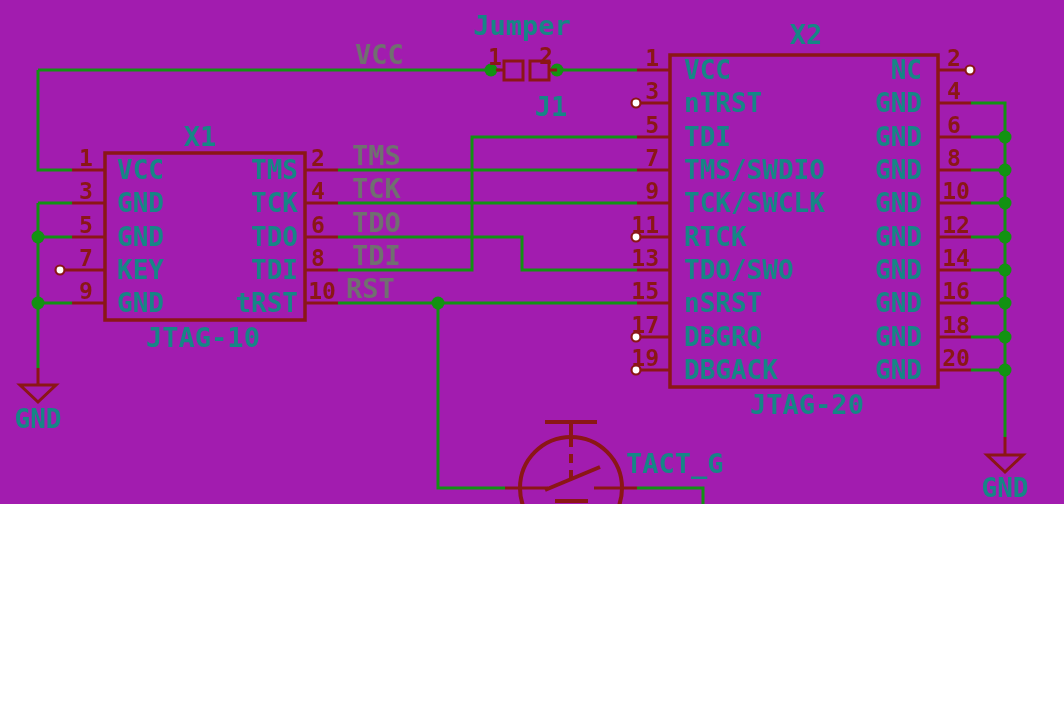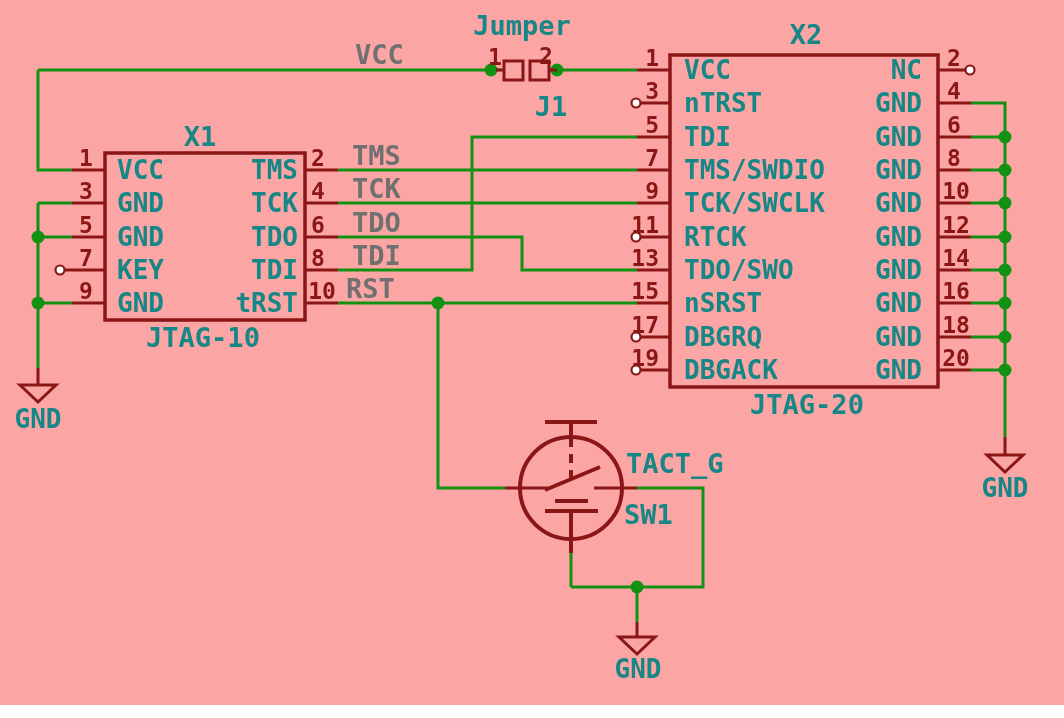--- a/index.html
+++ b/index.html
@@ -1,16 +1,16 @@
 <!DOCTYPE html>
 <html><head>
 <meta charset="utf-8">
 <style>
   html,body{margin:0;padding:0;background:#ffffff;}
-  .stage{width:1064px;height:705px;position:relative;background:#fca5a5;}
+  .stage{width:1064px;height:504px;position:relative;background:#a21caf;}
   svg{display:block;}
   text{font-family:"DejaVu Sans Mono","Liberation Mono",monospace;font-weight:bold;}
   .pinname{font-size:26px;fill:#168686;}
   .pinnum{font-size:23px;fill:#8b1616;}
   .ref{font-size:27px;fill:#168686;}
   .netlbl{font-size:27px;fill:#707070;}
   .gndlbl{font-size:26px;fill:#168686;}
   .wire{stroke:#129212;stroke-width:3;fill:none;}
   .comp{stroke:#8b1616;stroke-width:3;fill:none;}
   .compbox{stroke:#8b1616;stroke-width:3.5;fill:none;}

